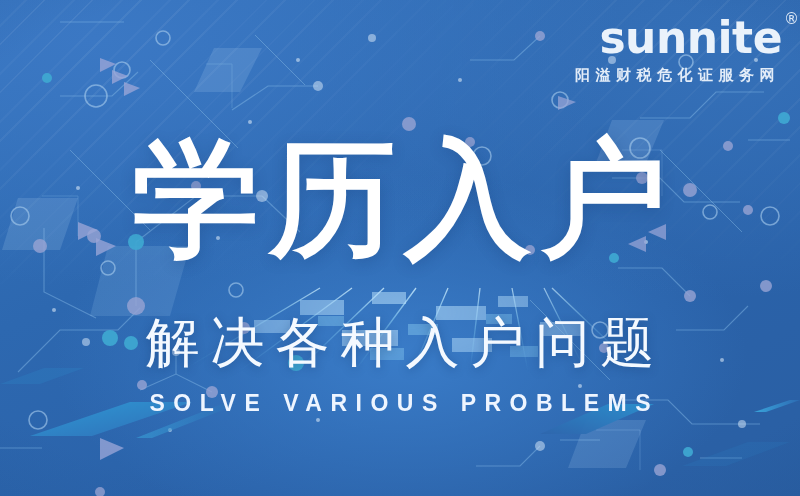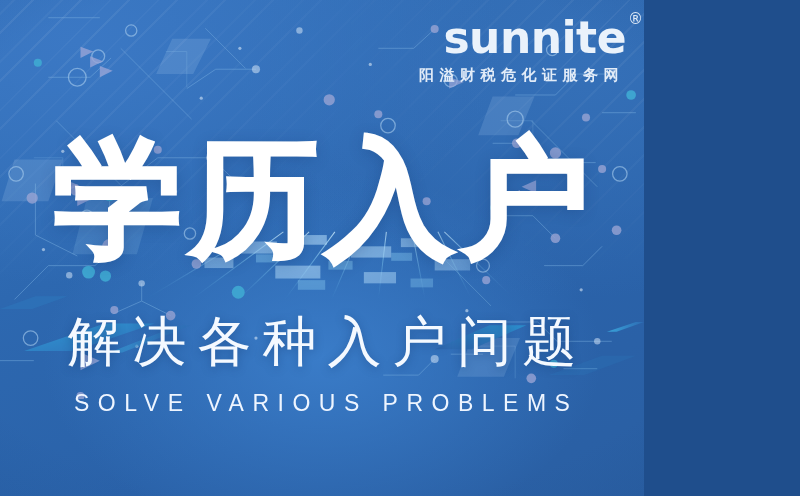--- a/index.html
+++ b/index.html
@@ -1,19 +1,19 @@
 <!DOCTYPE html>
 <html><head>
 <meta charset="utf-8">
 <style>
   html,body{margin:0;padding:0;background:#1f4e8c;}
   *{box-sizing:border-box;}
   #banner{
     position:relative;
-    width:644px;height:496px;
+    width:800px;height:496px;
     overflow:hidden;
     background:#0f766e;
     font-family:"Liberation Sans","DejaVu Sans",sans-serif;
     user-select:none;
   }
   .layer{position:absolute;inset:0;pointer-events:none;}
 
   
   #bg-base{
     background:
@@ -55,45 +55,44 @@
     background:radial-gradient(125% 105% at 50% 48%, rgba(0,0,0,0) 52%, rgba(16,56,110,.30) 100%);
   }
 
   
   #content{position:absolute;inset:0;}
 
   #title{
     position:absolute;left:0;right:0;top:135px;
     text-align:center;
     font-size:128px;line-height:1;
-    font-weight:700;
+    font-weight:400;
     color:#ffffff;
     letter-spacing:8px;
     text-indent:8px;
     -webkit-text-stroke:3px #ffffff;
     text-shadow:0 3px 16px rgba(14,47,98,.30);
     white-space:nowrap;
   }
   #subtitle{
     position:absolute;left:0;right:0;top:313px;
     text-align:center;
     font-size:54px;line-height:1.1;
     font-weight:300;
     color:#f4f9ff;
     letter-spacing:11px;
     text-indent:11px;
     white-space:nowrap;
     text-shadow:0 2px 10px rgba(14,47,98,.35);
-    font-family:Liberation Serif, serif;
   }
   #tagline{
     position:absolute;left:0;right:0;top:392px;
     text-align:center;
     font-size:23px;line-height:1;
-    font-weight:400;
+    font-weight:700;
     color:#eef5ff;
     letter-spacing:8.5px;
     text-indent:8.5px;
     white-space:nowrap;
   }
 
   
   #logo{
     position:absolute;right:18px;top:16px;
     text-align:right;

